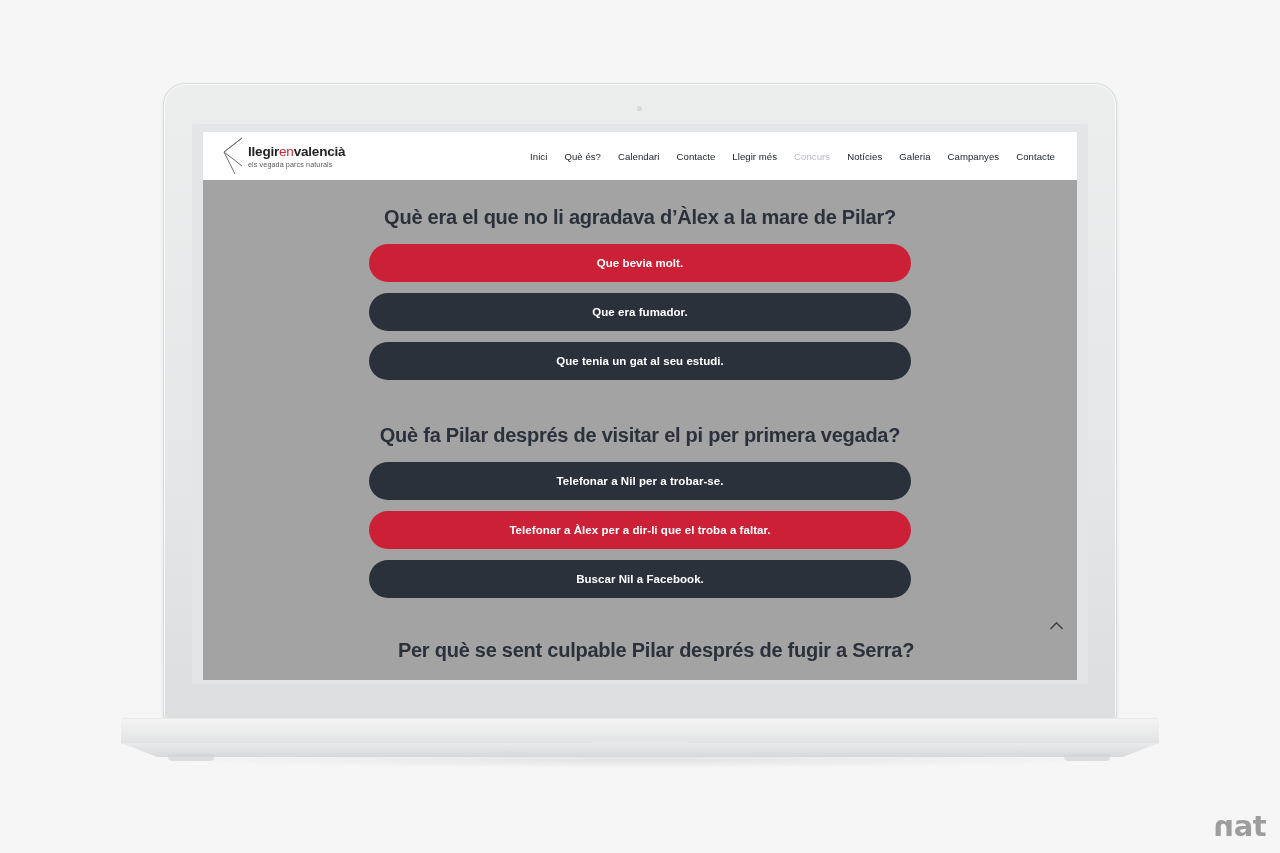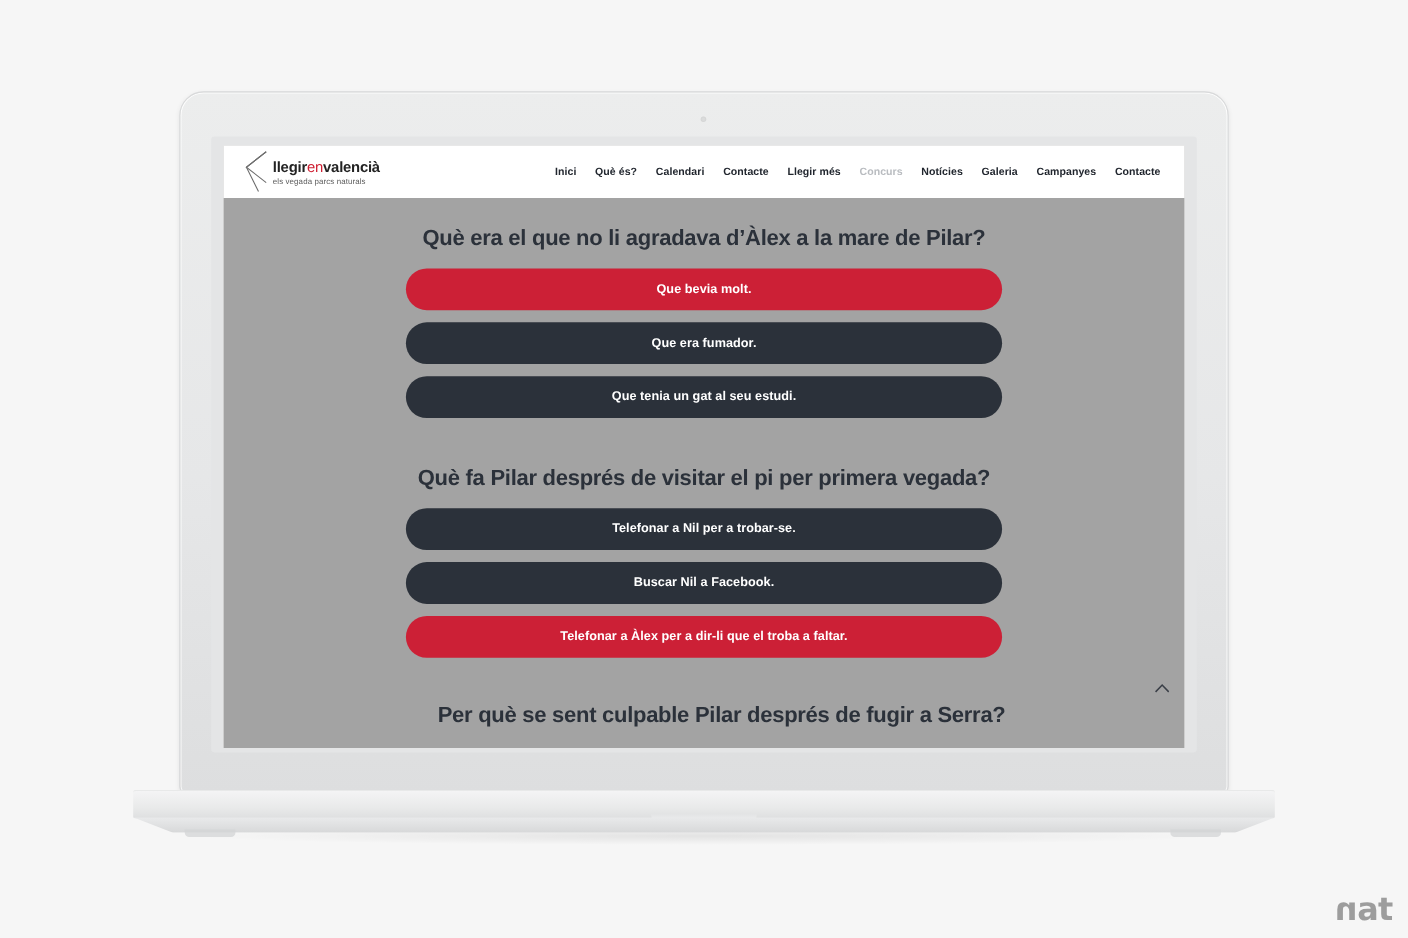--- a/index.html
+++ b/index.html
@@ -190,21 +190,21 @@
   }
 
   .site-nav {
     margin-left: auto;
     display: flex;
     align-items: center;
     gap: 17px;
   }
   .nav-item {
     font-size: 9.6px;
-    font-weight: 700;
+    font-weight: 400;
     color: #21262e;
     white-space: nowrap;
     cursor: pointer;
     letter-spacing: .05px;
   }
   .nav-item.muted { color: #b9bcc0; text-align: center; }
 
   
   .quiz {
     padding: 0 0 0 0;
@@ -328,22 +328,22 @@
             <div class="answer red">Que bevia molt.</div>
             <div class="answer dark">Que era fumador.</div>
             <div class="answer dark">Que tenia un gat al seu estudi.</div>
           </div>
         </div>
 
         <div class="quiz-block">
           <h2 class="question q2">Què fa Pilar després de visitar el pi per primera vegada?</h2>
           <div class="answers">
             <div class="answer dark">Telefonar a Nil per a trobar-se.</div>
+            <div class="answer red">Telefonar a Àlex per a dir-li que el troba a faltar.</div>
             <div class="answer dark">Buscar Nil a Facebook.</div>
-            <div class="answer red">Telefonar a Àlex per a dir-li que el troba a faltar.</div>
           </div>
         </div>
 
         <div class="quiz-block">
           <h2 class="question q3">Per què se sent culpable Pilar després de fugir a Serra?</h2>
         </div>
 
       </div>
 
       <div class="scroll-top">

